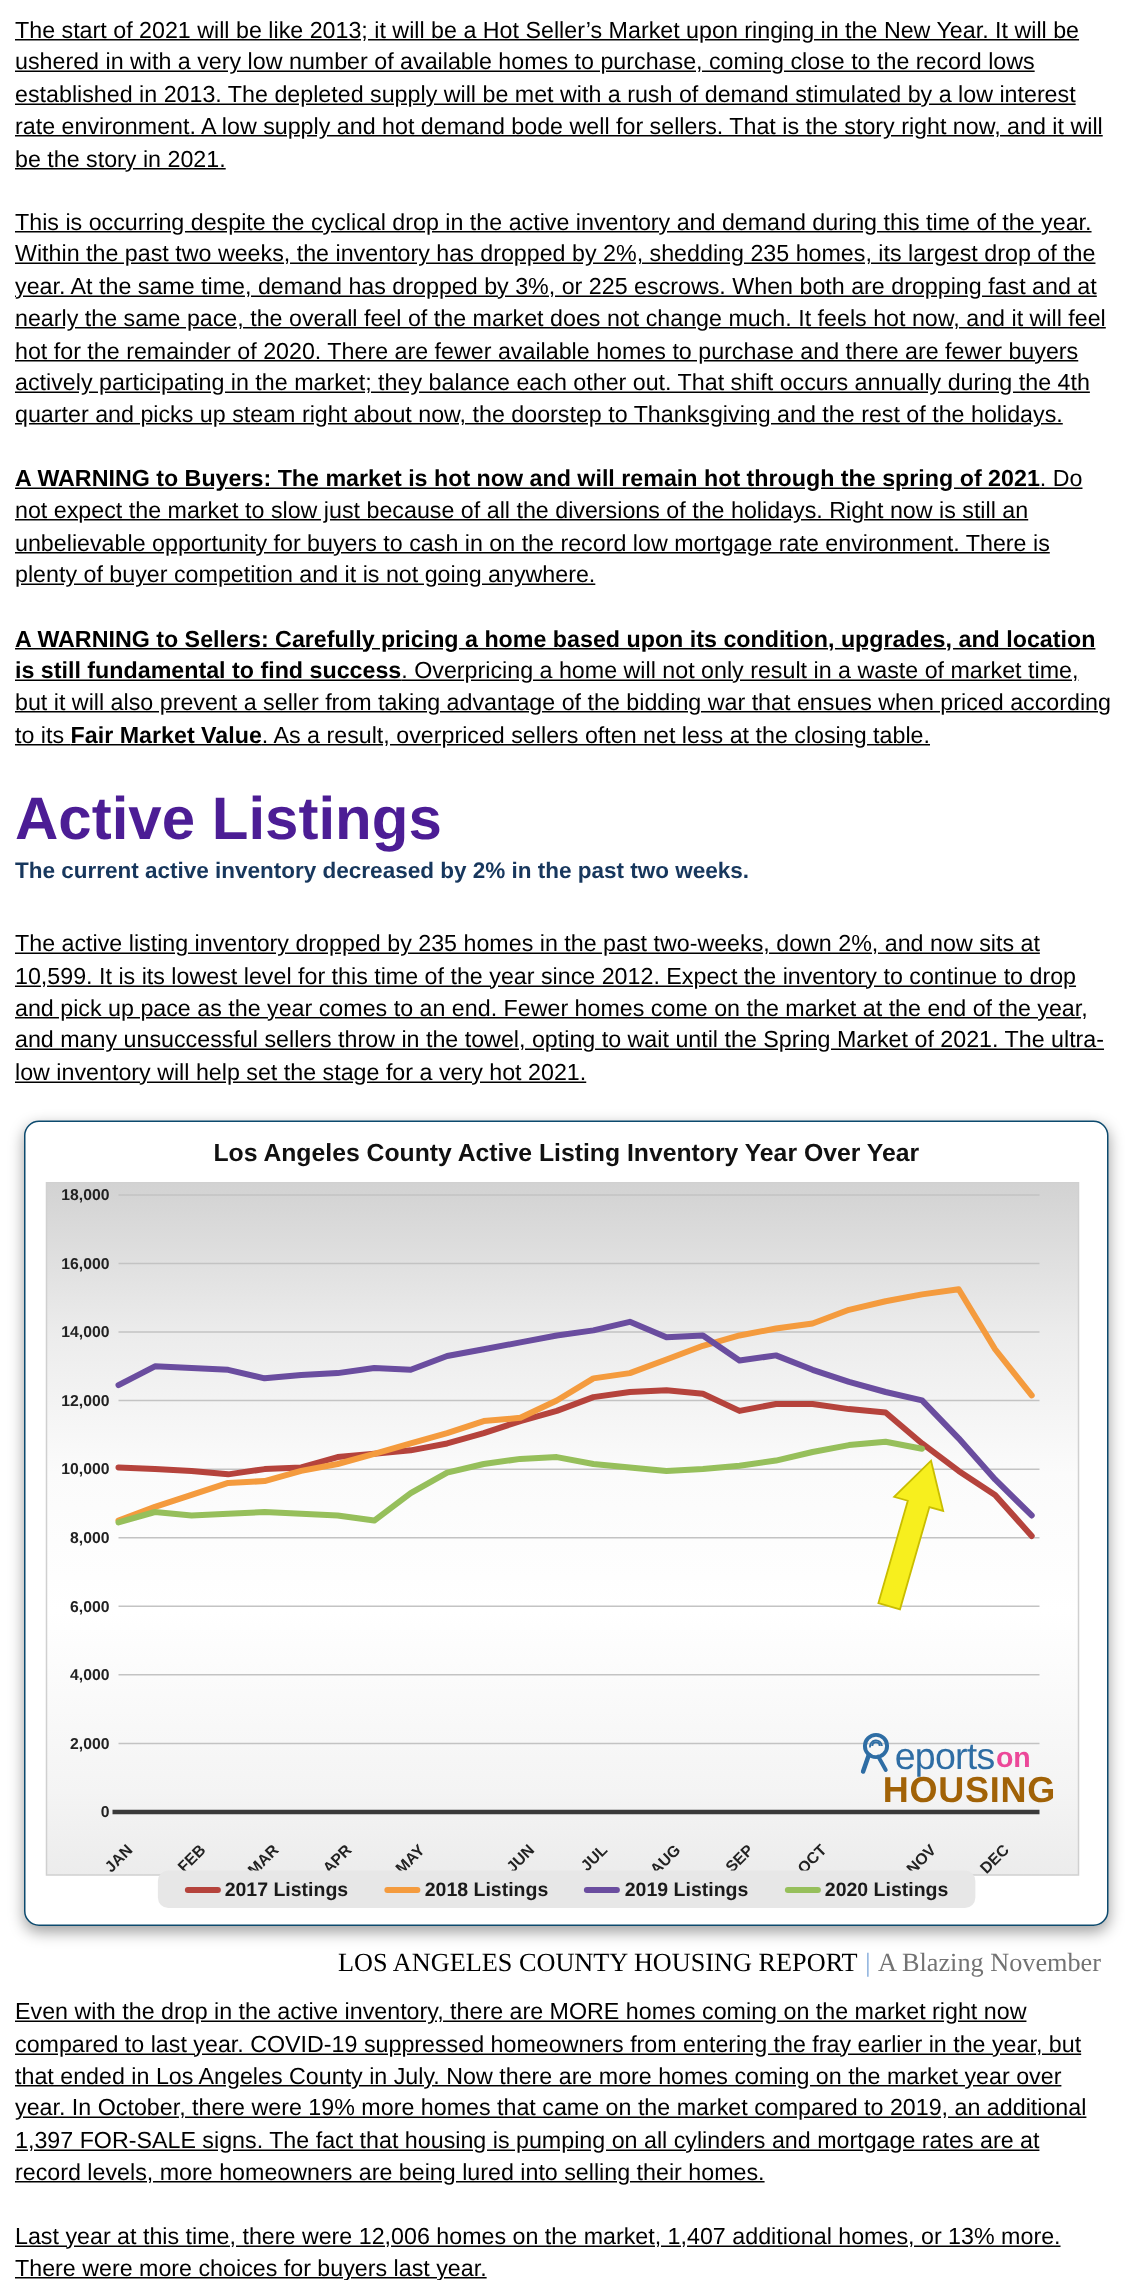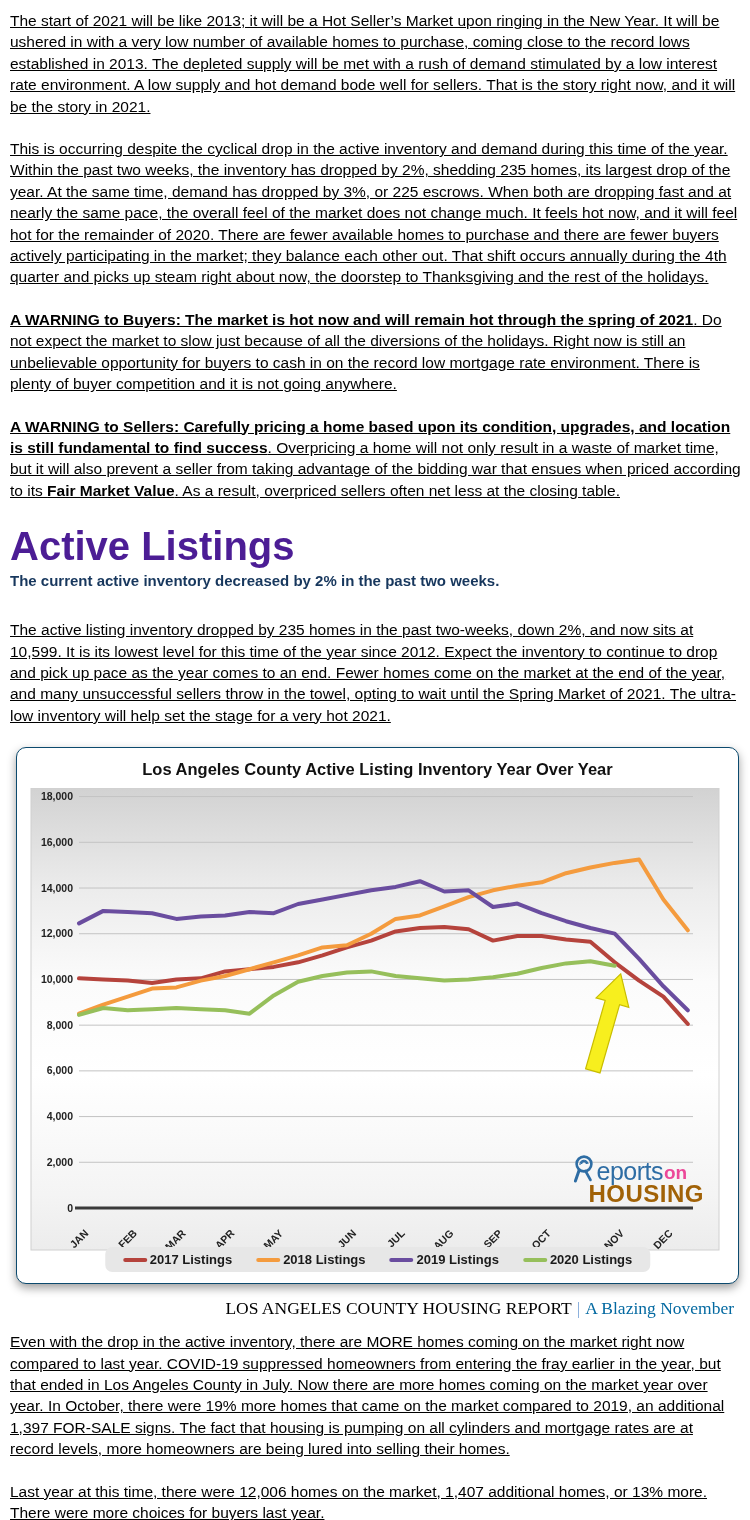--- a/index.html
+++ b/index.html
@@ -21,21 +21,21 @@
   .legend-swatch{display:inline-block;width:24px;height:4px;border-radius:2px;margin-right:3px;}
   .chart-logo{position:absolute;right:34px;bottom:77px;text-align:left;line-height:1;}
   .logo-top{display:flex;align-items:flex-end;}
   .logo-reports{color:#2E6DA4;font-size:25px;font-weight:normal;letter-spacing:-0.5px;}
   .logo-on{color:#ec4899;font-size:19px;font-weight:bold;margin:0 0 2px 1px;}
   .logo-housing{color:#a16207;font-size:24px;font-weight:bold;letter-spacing:0.5px;margin:-2px 0 0 16px;}
 
   .report-caption{font-family:"Liberation Serif",serif;font-size:17.5px;text-align:right;margin:2px 7px 12px 0;}
   .report-caption .cap-title{color:#000000;}
   .report-caption .cap-sep{color:#7FA8D9;padding:0 5px;}
-  .report-caption .cap-sub{color:#0369a1;}
+  .report-caption .cap-sub{color:#737373;}
 </style>
 </head>
 <body>
 
 <div class="page">
 
   <p class="body-text">The start of 2021 will be like 2013; it will be a Hot Seller’s Market upon ringing in the New Year. It will be ushered in with a very low number of available homes to purchase, coming close to the record lows established in 2013. The depleted supply will be met with a rush of demand stimulated by a low interest rate environment. A low supply and hot demand bode well for sellers. That is the story right now, and it will be the story in 2021.</p>
 
   <p class="body-text">This is occurring despite the cyclical drop in the active inventory and demand during this time of the year. Within the past two weeks, the inventory has dropped by 2%, shedding 235 homes, its largest drop of the year. At the same time, demand has dropped by 3%, or 225 escrows. When both are dropping fast and at nearly the same pace, the overall feel of the market does not change much. It feels hot now, and it will feel hot for the remainder of 2020. There are fewer available homes to purchase and there are fewer buyers actively participating in the market; they balance each other out. That shift occurs annually during the 4th quarter and picks up steam right about now, the doorstep to Thanksgiving and the rest of the holidays.</p>
 

